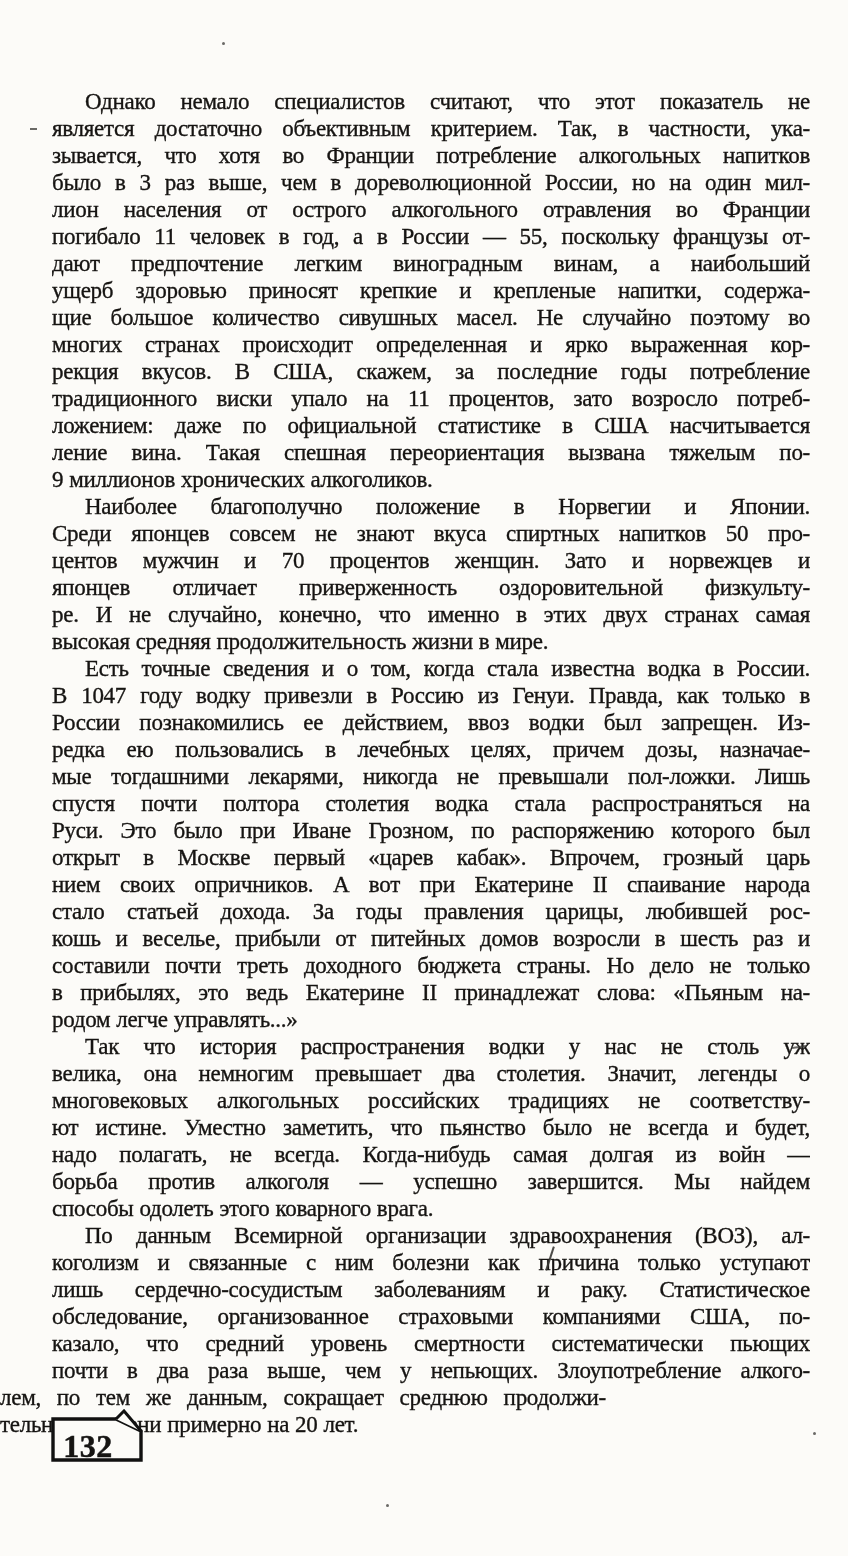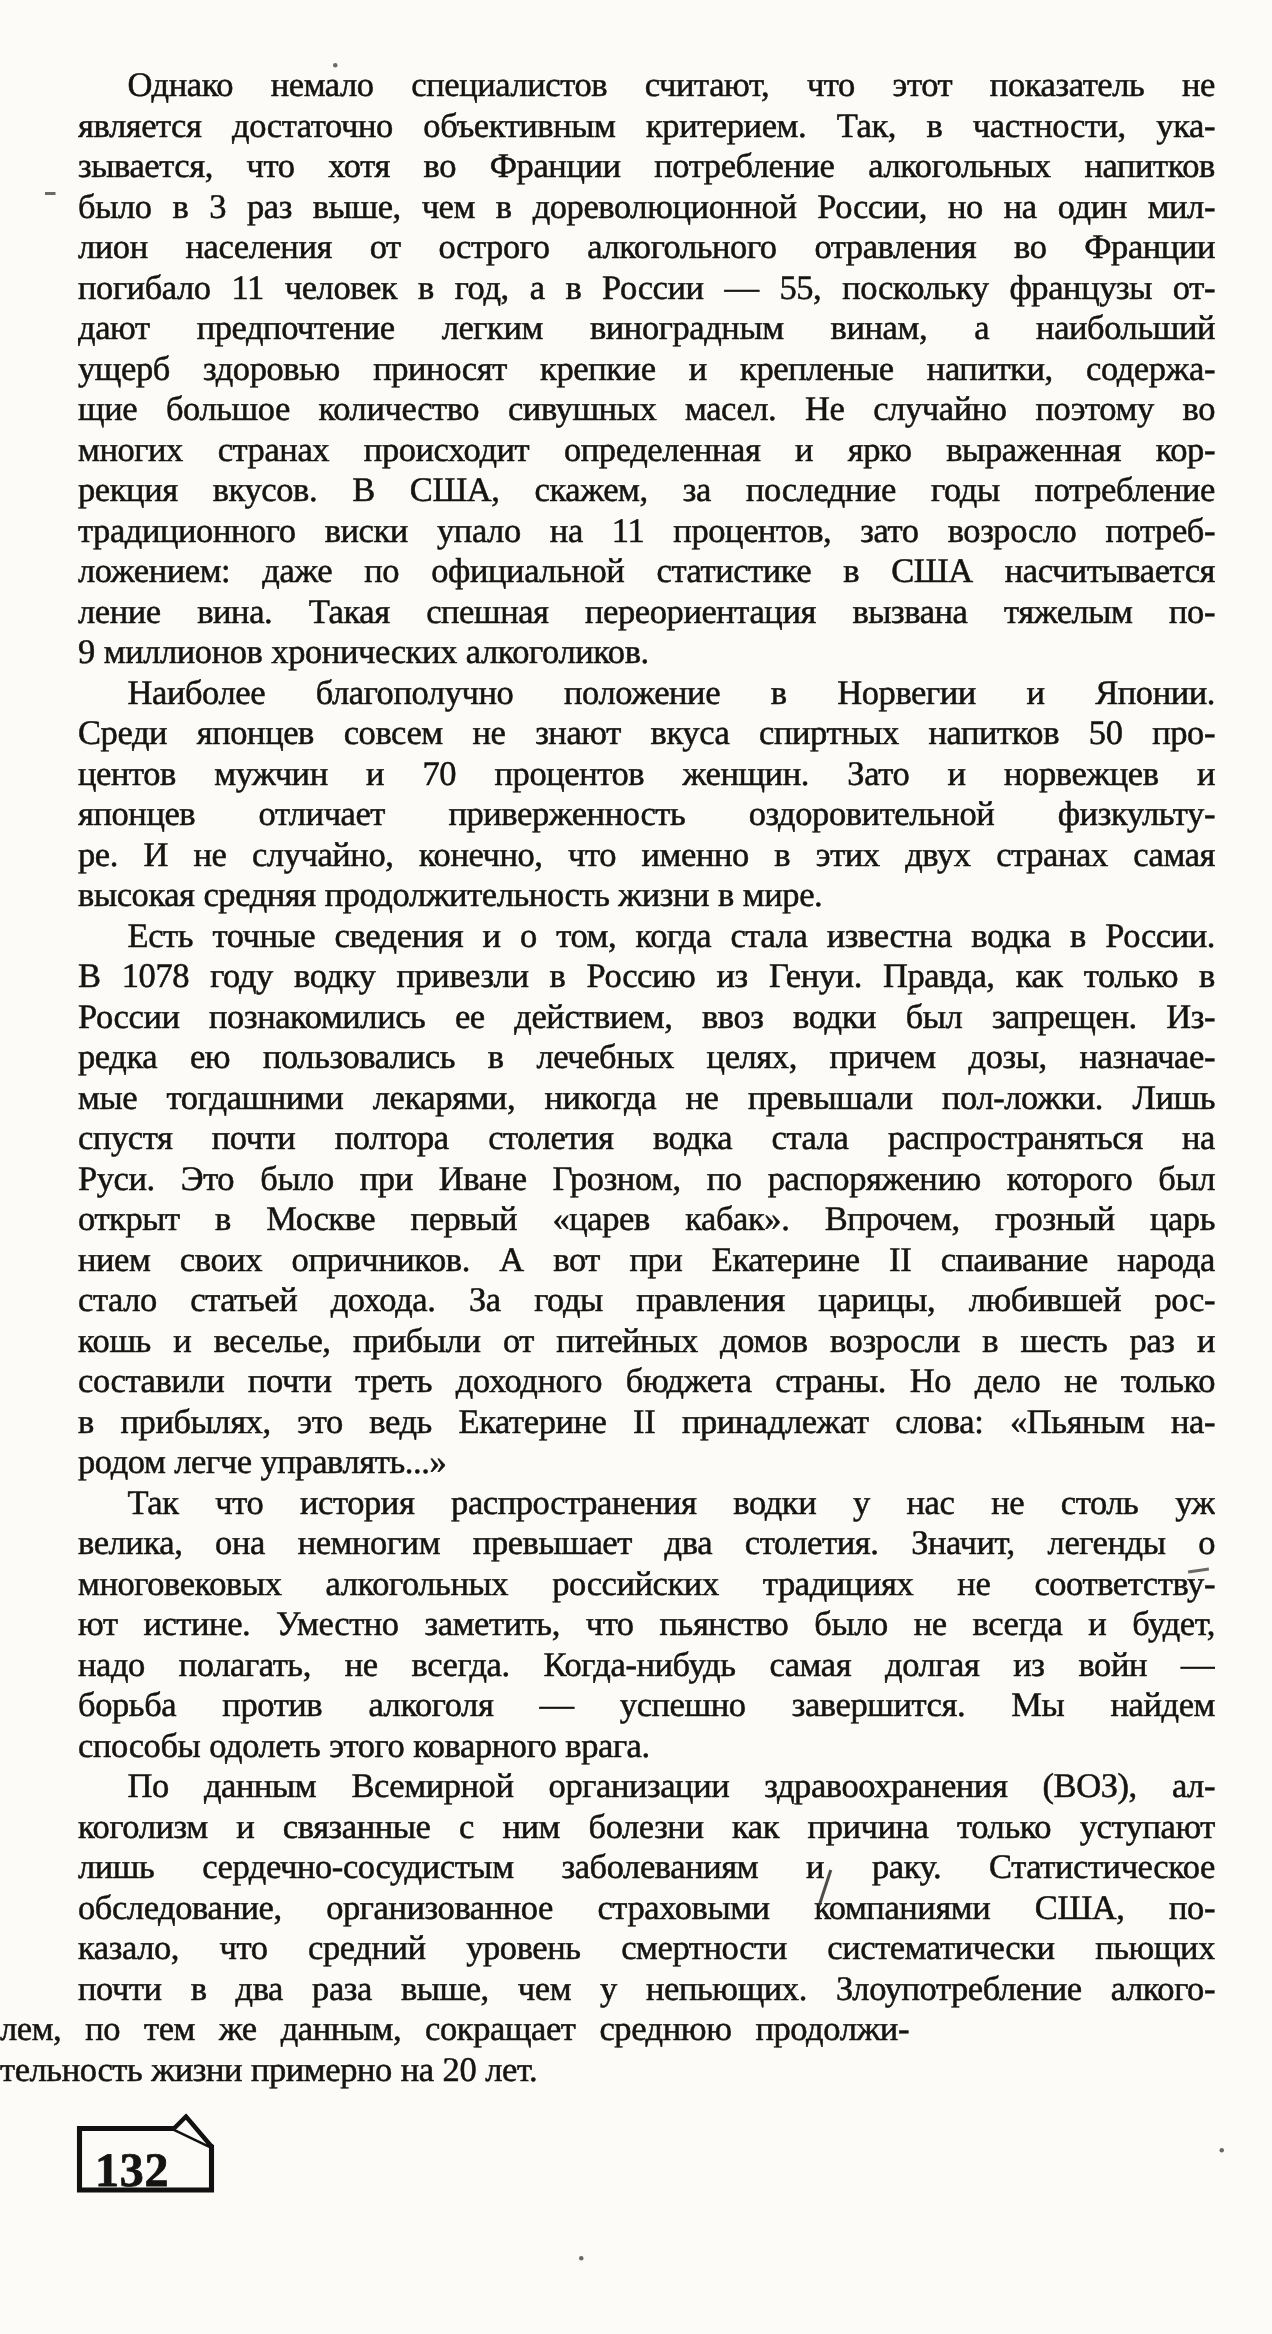--- a/index.html
+++ b/index.html
@@ -16,21 +16,21 @@
     position: relative;
     width: 848px;
     height: 1556px;
     font-family: "Liberation Serif", "DejaVu Serif", serif;
     font-size: 23px;
     line-height: 27px;
     color: #161412;
     -webkit-text-stroke: 0.35px #161412;
   }
   .text-block {
-    padding: 43px 38px 0 52px;
+    padding: 88px 38px 0 52px;
   }
   .para { margin: 0; }
   .line {
     height: 27px;
     overflow: hidden;
     text-align: justify;
     text-align-last: justify;
     word-spacing: 0.02em;
     letter-spacing: -0.012em;
   }
@@ -103,21 +103,21 @@
       <div class="para">
         <div class="line indent">Наиболее благополучно положение в Норвегии и Японии.</div>
         <div class="line">Среди японцев совсем не знают вкуса спиртных напитков 50 про-</div>
         <div class="line">центов мужчин и 70 процентов женщин. Зато и норвежцев и</div>
         <div class="line">японцев отличает приверженность оздоровительной физкульту-</div>
         <div class="line">ре. И не случайно, конечно, что именно в этих двух странах самая</div>
         <div class="line endline">высокая средняя продолжительность жизни в мире.</div>
       </div>
       <div class="para">
         <div class="line indent">Есть точные сведения и о том, когда стала известна водка в России.</div>
-        <div class="line">В 1078 году водку привезли в Россию из Генуи. Правда, как только в</div>
+        <div class="line">В 1047 году водку привезли в Россию из Генуи. Правда, как только в</div>
         <div class="line">России познакомились ее действием, ввоз водки был запрещен. Из-</div>
         <div class="line">редка ею пользовались в лечебных целях, причем дозы, назначае-</div>
         <div class="line">мые тогдашними лекарями, никогда не превышали пол-ложки. Лишь</div>
         <div class="line">спустя почти полтора столетия водка стала распространяться на</div>
         <div class="line">Руси. Это было при Иване Грозном, по распоряжению которого был</div>
         <div class="line">открыт в Москве первый «царев кабак». Впрочем, грозный царь</div>
         <div class="line">нием своих опричников. А вот при Екатерине II спаивание народа</div>
         <div class="line">стало статьей дохода. За годы правления царицы, любившей рос-</div>
         <div class="line">кошь и веселье, прибыли от питейных домов возросли в шесть раз и</div>
         <div class="line">составили почти треть доходного бюджета страны. Но дело не только</div>

